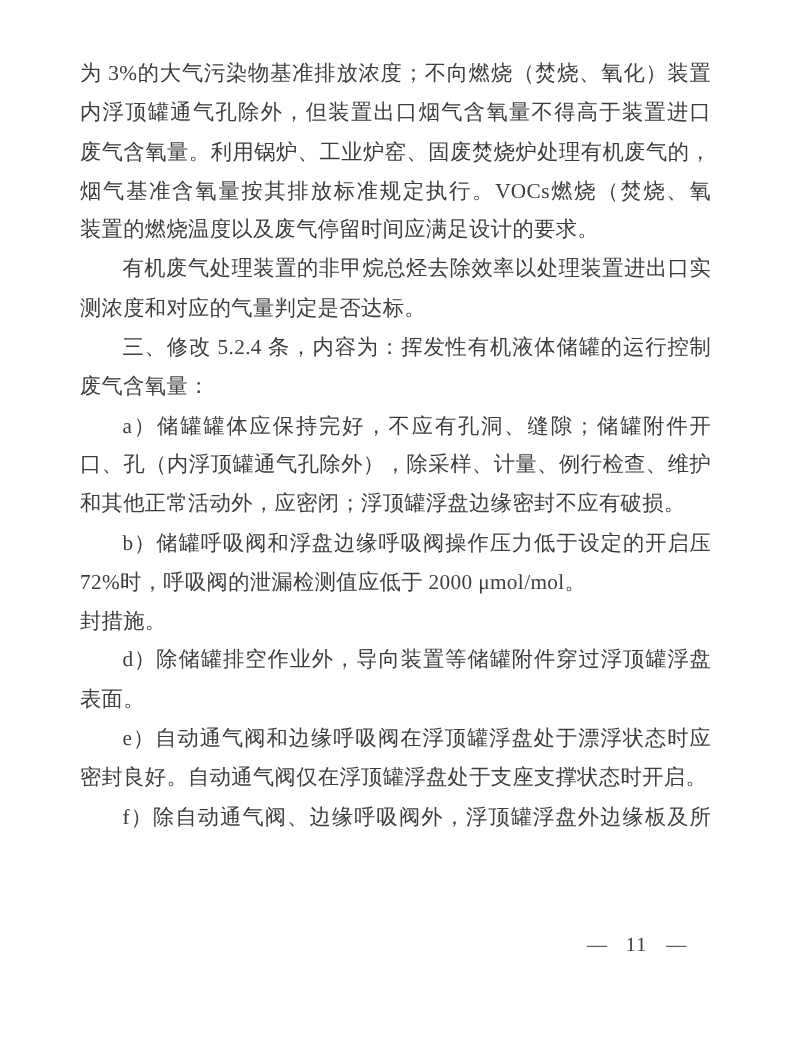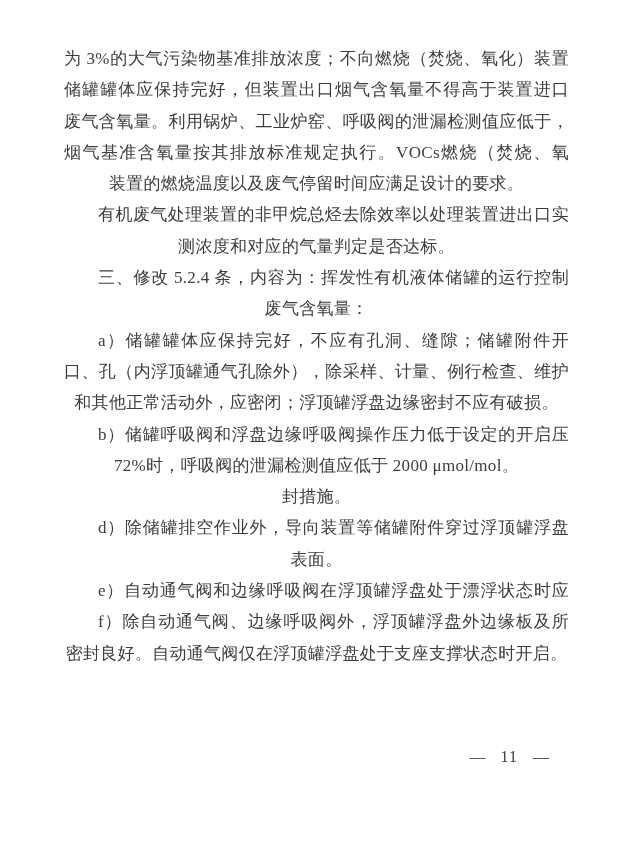--- a/index.html
+++ b/index.html
@@ -20,21 +20,21 @@
     position: absolute;
     left: 64px;
     top: 43px;
     width: 505px;
   }
   .ln {
     font-size: 17px;
     line-height: 31.3px;
     height: 31.3px;
     overflow: hidden;
-    text-align: center;
+    text-align: left;
     letter-spacing: 0.3px;
     white-space: normal;
   }
   
   .j {
     text-align: justify;
     text-align-last: justify;
     text-justify: inter-character;
   }
   
@@ -55,39 +55,39 @@
   .footer .num {
     letter-spacing: 1px;
   }
 </style>
 </head>
 <body>
 
 <div class="page">
   <div class="content">
     <div class="ln j">为 3%的大气污染物基准排放浓度；不向燃烧（焚烧、氧化）装置内</div>
-    <div class="ln j">储罐罐体应保持完好，但装置出口烟气含氧量不得高于装置进口</div>
-    <div class="ln j">废气含氧量。利用锅炉、工业炉窑、呼吸阀的泄漏检测值应低于，</div>
+    <div class="ln j">内浮顶罐通气孔除外，但装置出口烟气含氧量不得高于装置进口</div>
+    <div class="ln j">废气含氧量。利用锅炉、工业炉窑、固废焚烧炉处理有机废气的，</div>
     <div class="ln j">烟气基准含氧量按其排放标准规定执行。VOCs燃烧（焚烧、氧化）</div>
     <div class="ln">装置的燃烧温度以及废气停留时间应满足设计的要求。</div>
     <div class="ln j i">有机废气处理装置的非甲烷总烃去除效率以处理装置进出口实</div>
     <div class="ln">测浓度和对应的气量判定是否达标。</div>
     <div class="ln j i">三、修改 5.2.4 条，内容为：挥发性有机液体储罐的运行控制应</div>
     <div class="ln">废气含氧量：</div>
     <div class="ln j i">a）储罐罐体应保持完好，不应有孔洞、缝隙；储罐附件开</div>
     <div class="ln j">口、孔（内浮顶罐通气孔除外），除采样、计量、例行检查、维护</div>
     <div class="ln">和其他正常活动外，应密闭；浮顶罐浮盘边缘密封不应有破损。</div>
     <div class="ln j i">b）储罐呼吸阀和浮盘边缘呼吸阀操作压力低于设定的开启压力</div>
     <div class="ln">72%时，呼吸阀的泄漏检测值应低于 2000 μmol/mol。</div>
     <div class="ln">封措施。</div>
     <div class="ln j i">d）除储罐排空作业外，导向装置等储罐附件穿过浮顶罐浮盘时</div>
     <div class="ln">表面。</div>
     <div class="ln j i">e）自动通气阀和边缘呼吸阀在浮顶罐浮盘处于漂浮状态时应</div>
+    <div class="ln">密封良好。自动通气阀仅在浮顶罐浮盘处于支座支撑状态时开启。</div>
     <div class="ln j i">f）除自动通气阀、边缘呼吸阀外，浮顶罐浮盘外边缘板及所</div>
-    <div class="ln">密封良好。自动通气阀仅在浮顶罐浮盘处于支座支撑状态时开启。</div>
   </div>
 
   <div class="footer">
     <span>—</span>
     <span class="num">11</span>
     <span>—</span>
   </div>
 </div>
 
 </body></html>

